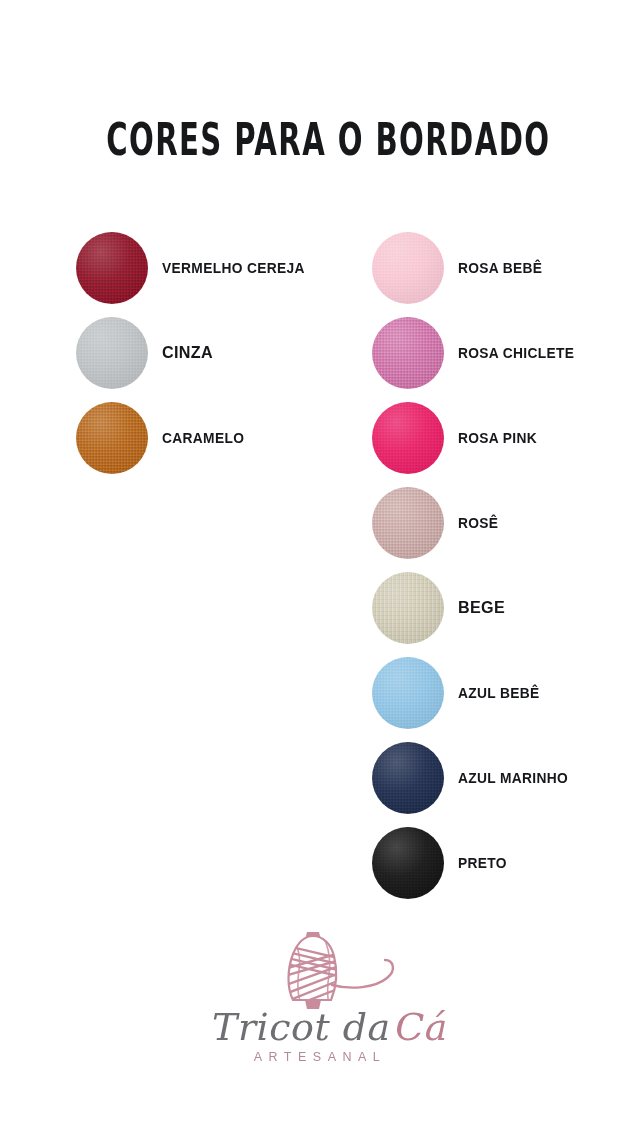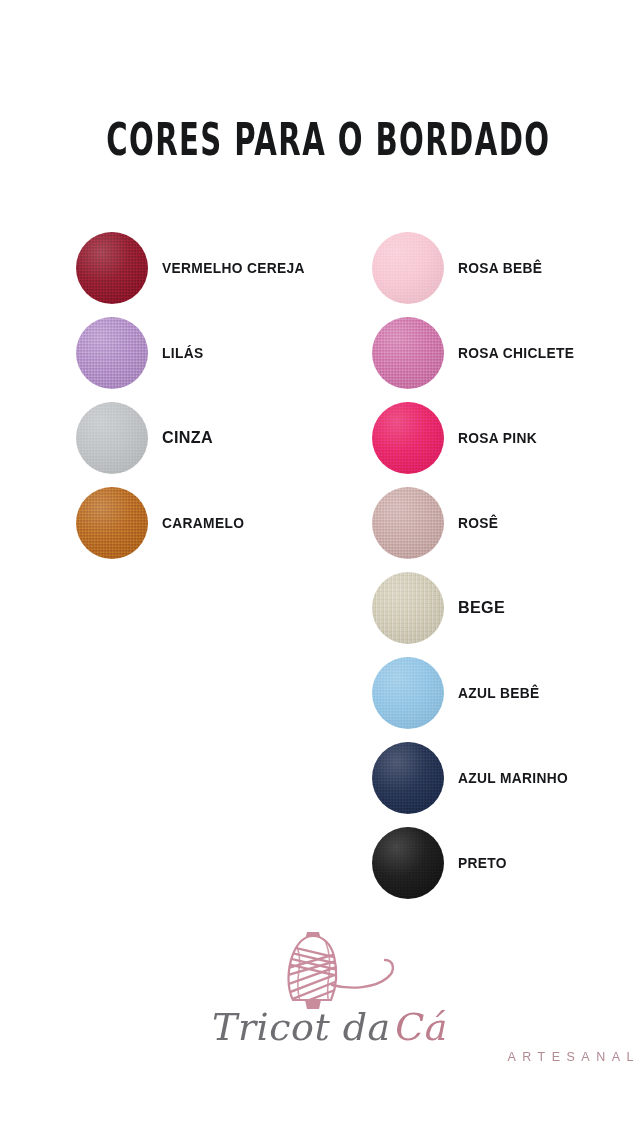--- a/index.html
+++ b/index.html
@@ -177,48 +177,40 @@
   }
   .logo-word-1 { color: #6f6f73; }
   .logo-word-2 { color: #bd7f8e; }
   .logo-sub {
     margin-top: 4px;
     font-family: "Liberation Sans", sans-serif;
     font-size: 12.5px;
     letter-spacing: 6.5px;
     color: #b28a92;
     text-transform: uppercase;
-    text-align: right;
   }
 </style>
 </head>
 <body style="background: rgb(255, 255, 255);">
 
 <div class="page">
 
   <div class="title-wrap">
     <div class="title">CORES PARA O BORDADO</div>
   </div>
 
   <div class="grid">
 
     <div class="column left">
         <div class="swatch-row">
           <div class="swatch" style="background-color: rgb(138, 18, 38);">
             <div class="weave"></div>
             <div class="sheen"></div>
           </div>
           <div class="swatch-label">VERMELHO CEREJA</div>
-        </div>
-        <div class="swatch-row">
-          <div class="swatch" style="background-color: rgb(175, 139, 198);">
-            <div class="weave"></div>
-            <div class="sheen"></div>
-          </div>
-          <div class="swatch-label">LILÁS</div>
         </div>
         <div class="swatch-row">
           <div class="swatch smooth" style="background-color: rgb(189, 193, 195);">
             <div class="weave"></div>
             <div class="sheen"></div>
           </div>
           <div class="swatch-label big">CINZA</div>
         </div>
         <div class="swatch-row">
           <div class="swatch" style="background-color: rgb(180, 101, 28);">

